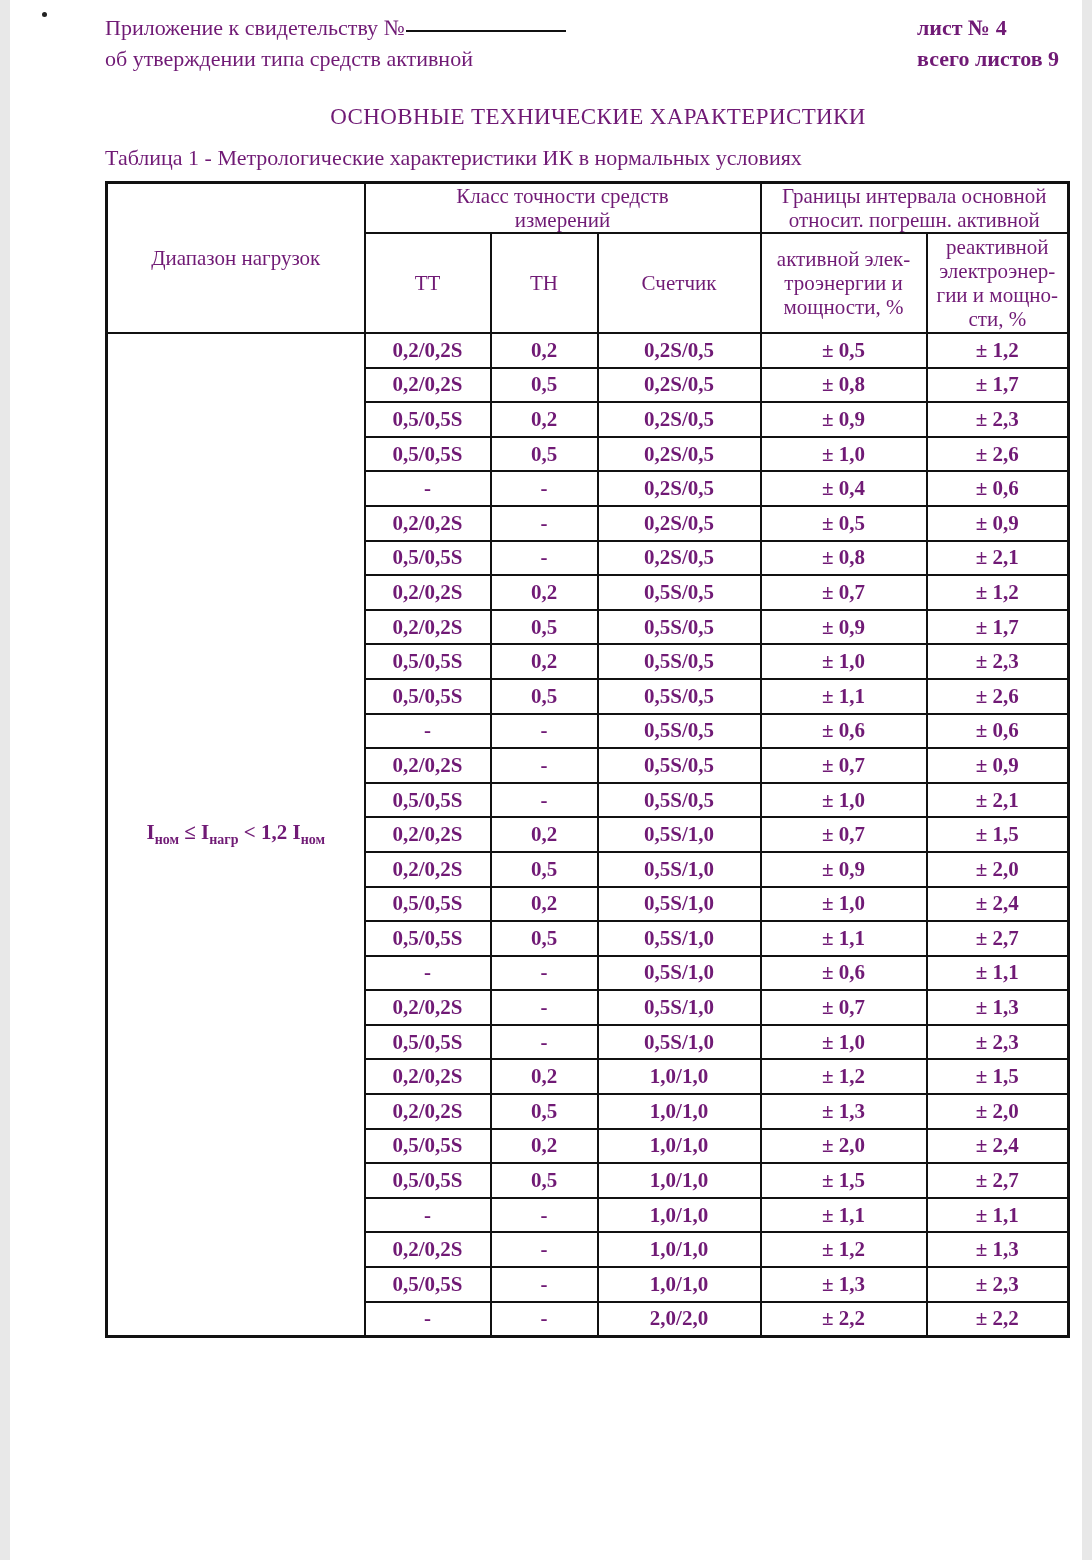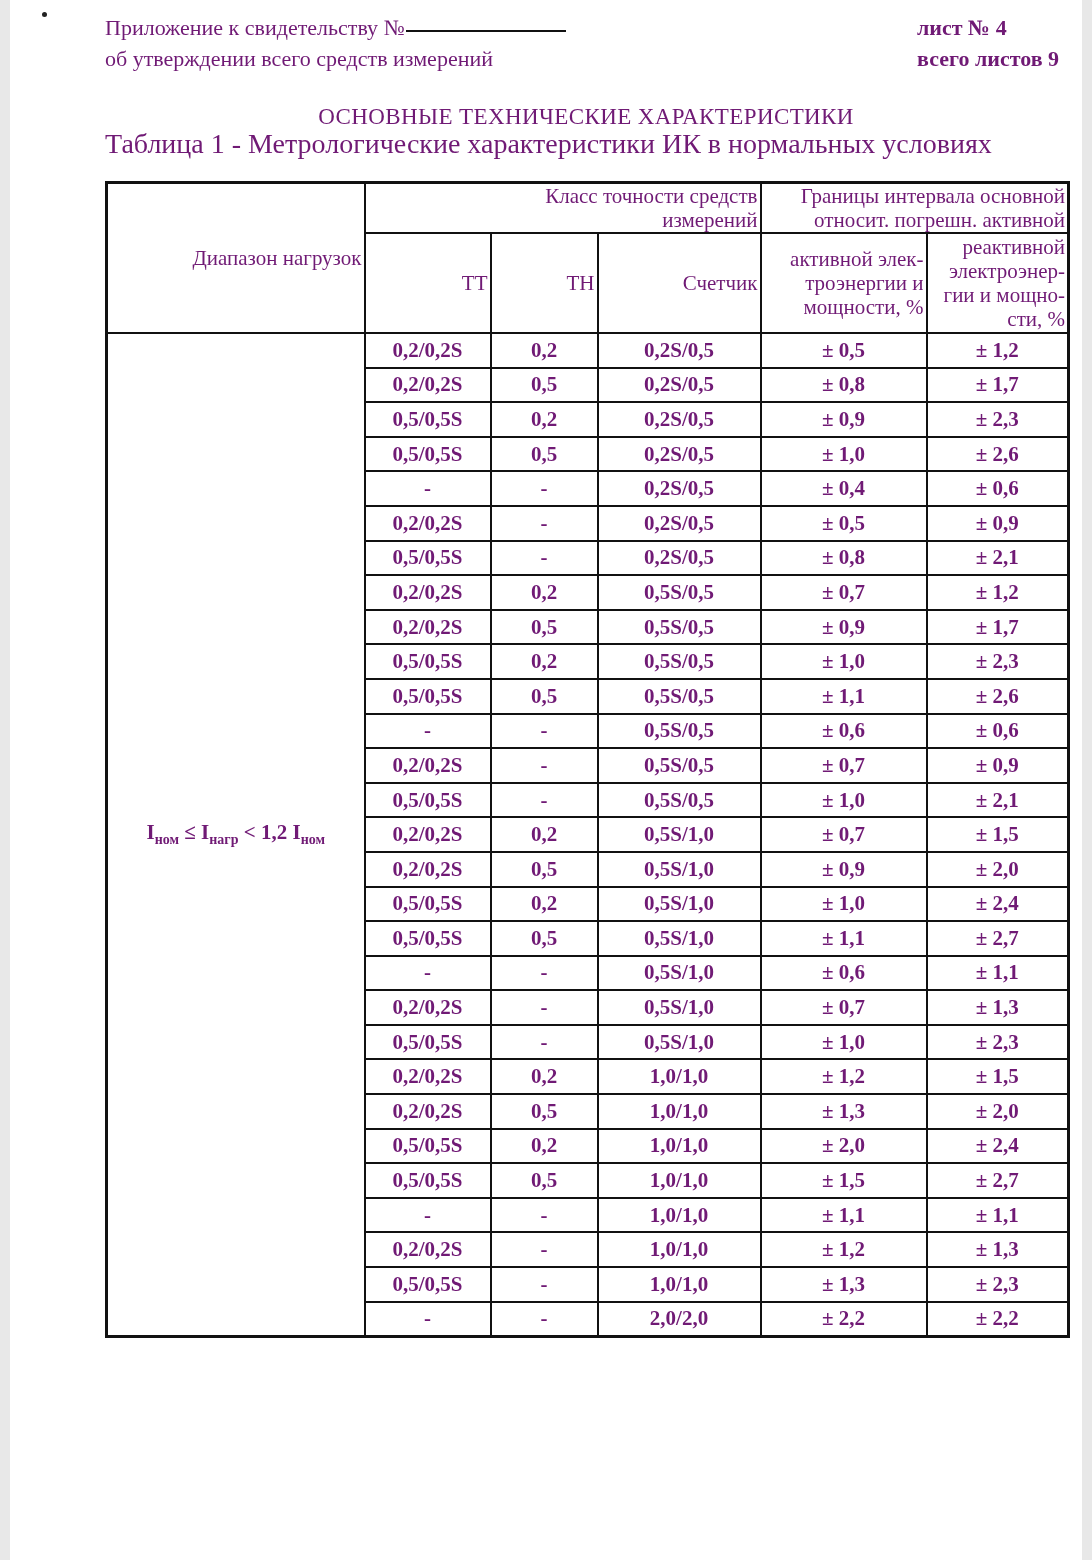--- a/index.html
+++ b/index.html
@@ -25,49 +25,48 @@
   }
   .blank-underline {
     display:inline-block;
     width:160px;
     border-bottom:2px solid #111;
     transform:translateY(-3px);
     margin-left:1px;
   }
   .header-right { text-align:left; min-width:150px;font-weight:bold; }
   .doc-title {
-    position:absolute; top:104px; left:95px; width:962px;
+    position:absolute; top:104px; left:107px; width:962px;
     text-align:center;
     font-size:23px;
     letter-spacing:0.4px;
   }
   .table-caption {
-    position:absolute; top:128px; left:95px;
-    font-size:28px;
+    position:absolute; top:145px; left:95px;
+    font-size:22px;
   }
   table.metrology {
     position:absolute; top:181px; left:95px;
     width:962px;
     border-collapse:collapse;
     table-layout:fixed;
     border:3px solid #111;
   }
   .metrology th, .metrology td {
     border:2px solid #111;
     text-align:center;
     vertical-align:middle;
     padding:0 2px;
     overflow:hidden;
   }
   .metrology thead th {
     font-weight:normal;
     font-size:21px;
     line-height:24px;
     white-space:pre-line;
-    text-align:right;
   }
   .hrow1 { height:50px; }
   .hrow2 { height:100px; }
   .metrology tbody tr { height:34.6px; }
   .metrology tbody td {
     font-weight:bold;
     font-size:21px;
   }
   .load-cell {
     font-weight:bold;
@@ -82,21 +81,21 @@
 </head>
 <body>
 
 <div class="page">
 
   <div class="speck"></div>
 
   <div class="doc-header">
     <div class="header-left">
       <div><span>Приложение к свидетельству №</span><span class="blank-underline"></span></div>
-      <div>об утверждении всего средств измерений</div>
+      <div>об утверждении типа средств активной</div>
     </div>
     <div class="header-right">
       <div>лист № 4</div>
       <div>всего листов 9</div>
     </div>
   </div>
 
   <div class="doc-title">ОСНОВНЫЕ ТЕХНИЧЕСКИЕ ХАРАКТЕРИСТИКИ</div>
 
   <div class="table-caption">Таблица 1 - Метрологические характеристики ИК в нормальных условиях</div>

